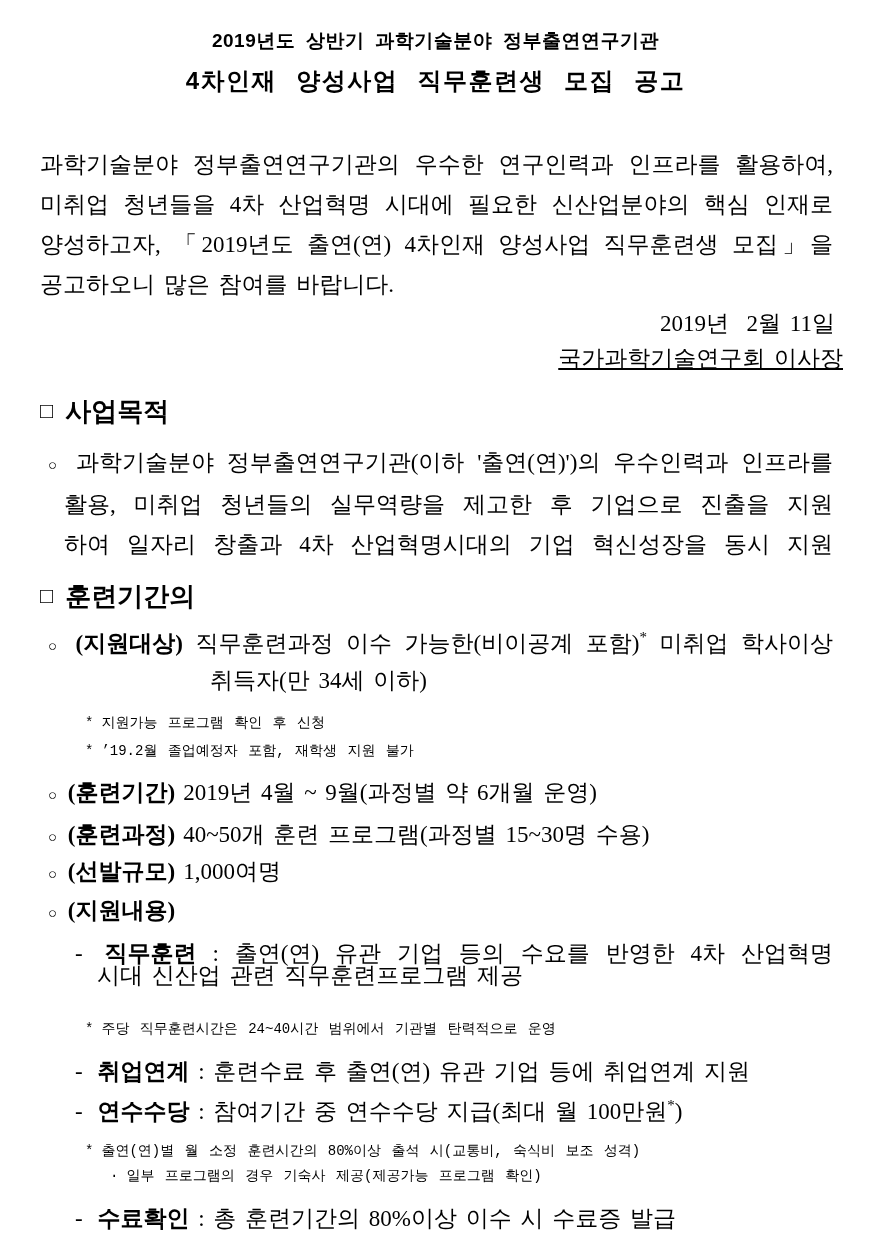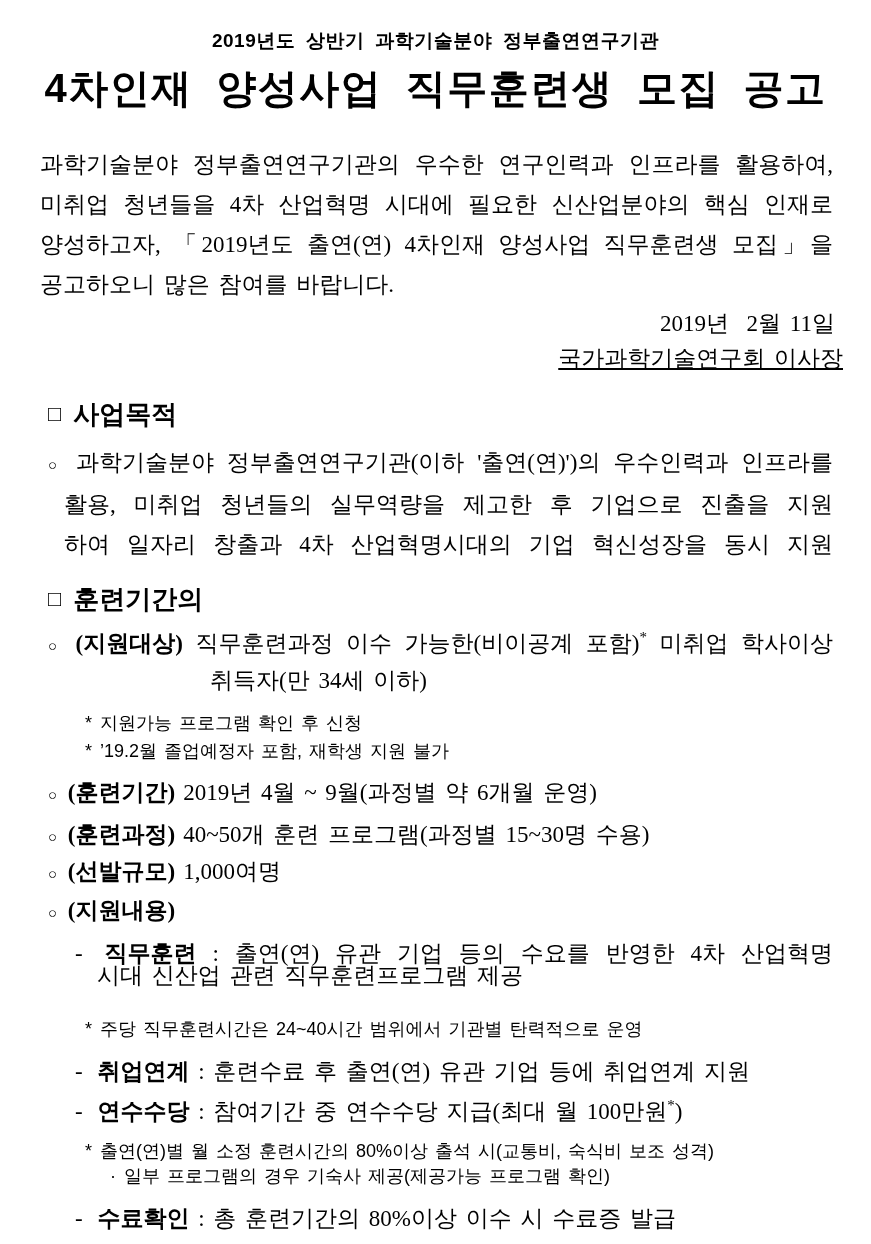--- a/index.html
+++ b/index.html
@@ -7,28 +7,28 @@
     position:relative; width:871px; height:1244px; background:#ffffff; color:#000;
     font-family:"Liberation Serif","DejaVu Serif",serif; overflow:hidden;
   }
   .ln { position:absolute; font-size:23px; line-height:34px; word-spacing:3px; white-space:nowrap; }
   .j { right:38px; text-align:justify; text-align-last:justify; white-space:normal; }
   .ctr { left:0; right:0; text-align:center; }
   .rt { text-align:right; }
   .sans { font-family:"Liberation Sans","DejaVu Sans",sans-serif; }
   .b { font-weight:bold; }
   .t1 { font-size:19px; line-height:30px; letter-spacing:0.5px; word-spacing:5px; }
-  .t2 { font-size:40px; line-height:38px; letter-spacing:1.5px; word-spacing:11px;margin-top:7px; }
-  .hd { font-size:26px; line-height:37px;margin-left:8px; }
+  .t2 { font-size:24px; line-height:38px; letter-spacing:1.5px; word-spacing:11px; }
+  .hd { font-size:26px; line-height:31px; }
   .hd .marker { font-size:22px; position:relative; top:-2px; margin-right:12px; font-weight:normal; }
   .blt { font-size:15px; margin-right:2px; }
   .dash { margin-right:6px; }
   .sup { font-size:15px; position:relative; top:-9px; }
-  .fn { font-size:18px; line-height:24px; word-spacing:2px;
-        font-family:Liberation Sans, sans-serif; }
+  .fn { font-size:14px; line-height:24px; word-spacing:2px;
+        font-family:Liberation Mono, monospace; }
   .fnb { margin-right:8px; }
   .pre { white-space:pre; }
   .ml { margin-left:8px; }
 </style>
 </head>
 <body>
 
 <div class="page">
 
   <div class="ln ctr sans b t1" style="top:26px;">2019년도 상반기 과학기술분야 정부출연연구기관</div>

